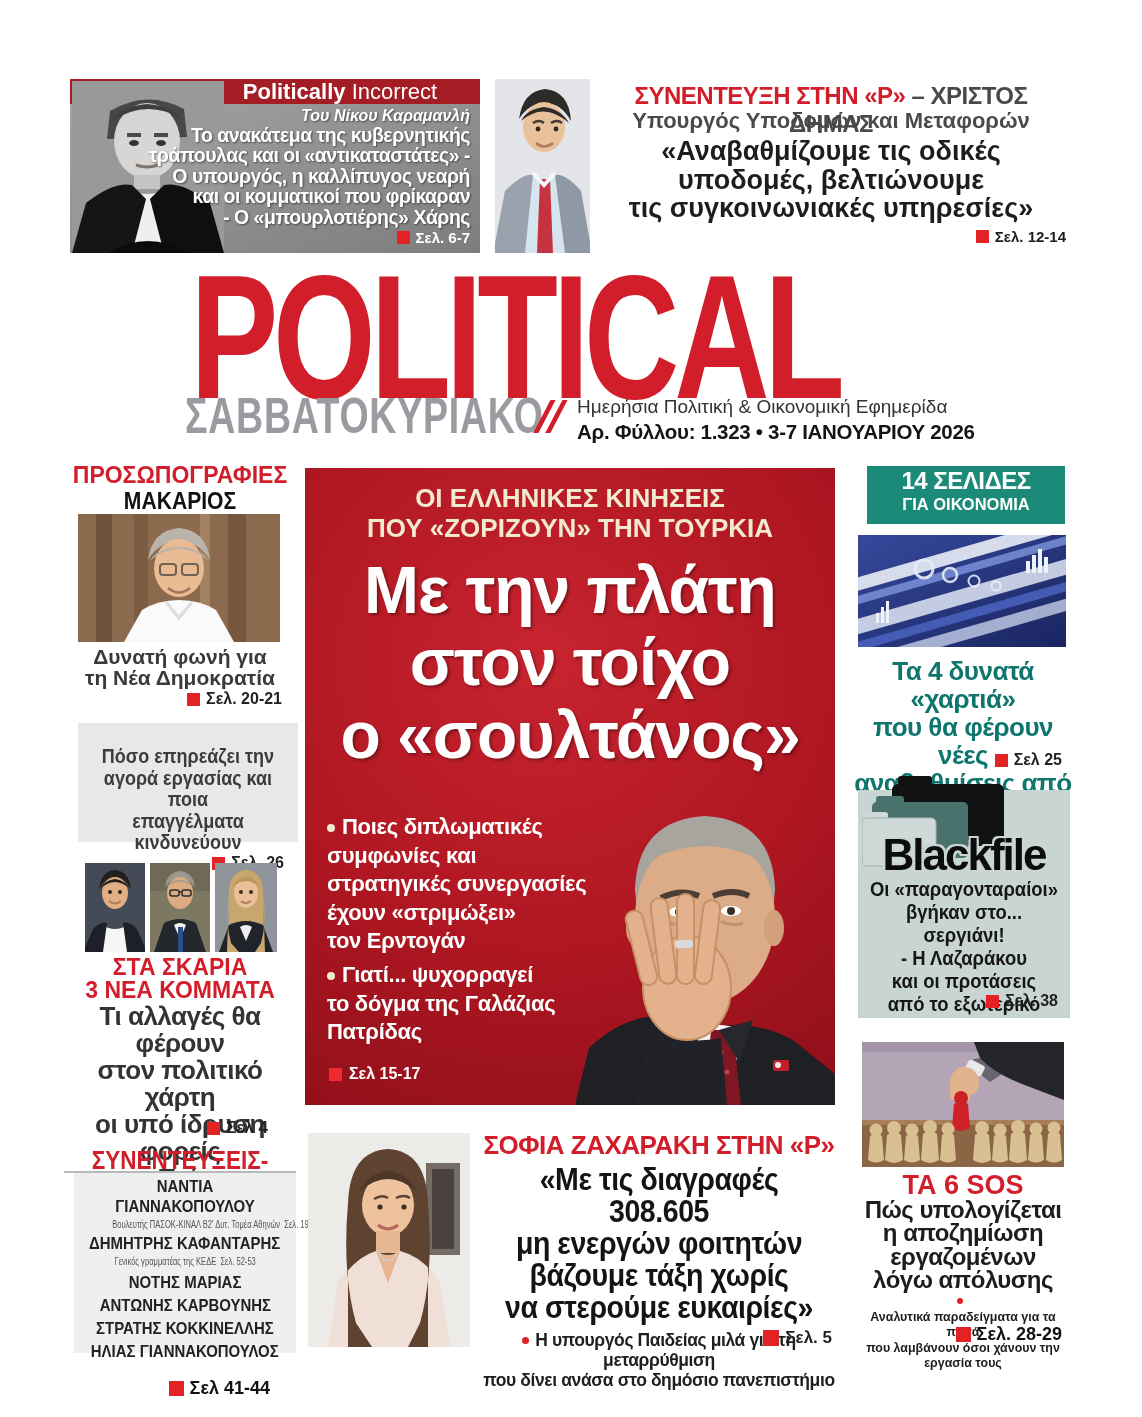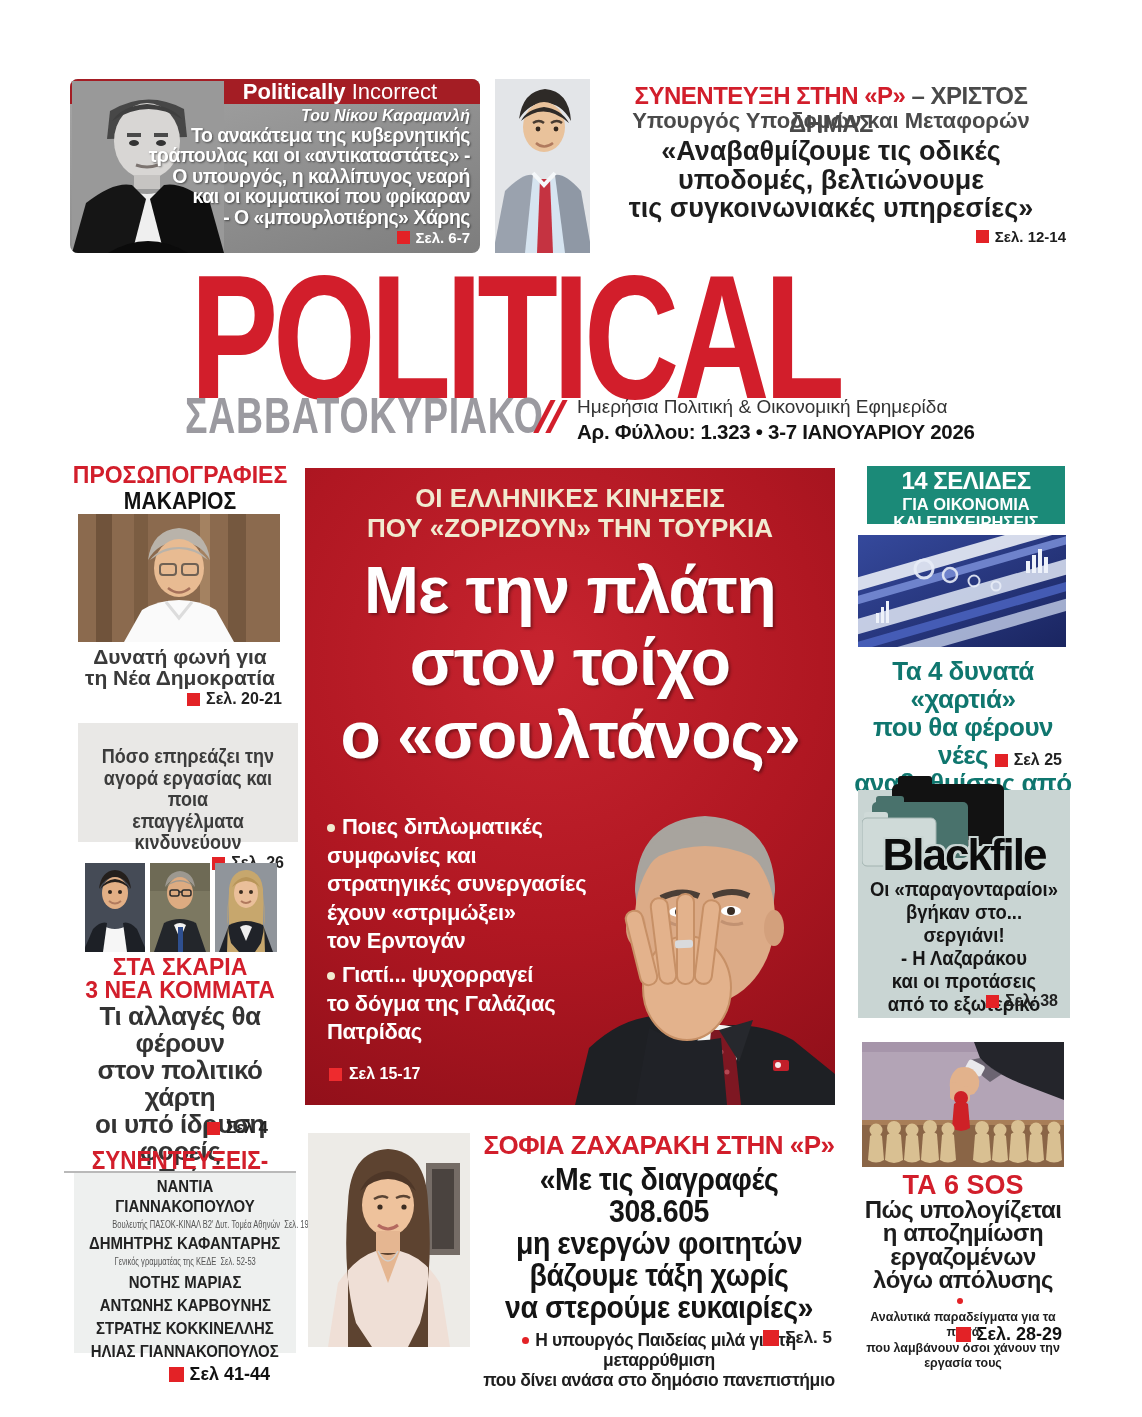--- a/index.html
+++ b/index.html
@@ -20,21 +20,21 @@
   .cx72{display:inline-block;transform:scaleX(.72);transform-origin:center;}
   .cx9{display:inline-block;transform:scaleX(.9);transform-origin:center;}
   .shadow{text-shadow:1px 1px 2px rgba(0,0,0,.5);}
   svg{display:block;}
 </style>
 </head>
 <body>
 
 <div id="page">
 
-  <div class="abs" style="left:70px;top:79px;width:410px;height:174px;background:linear-gradient(160deg,#a6a6a6,#7d7d7d);overflow:hidden;border-radius:8px;">
+  <div class="abs" style="left:70px;top:79px;width:410px;height:174px;background:linear-gradient(160deg,#a6a6a6,#7d7d7d);overflow:hidden;">
     <div class="abs" style="left:0;top:0;right:0;height:25px;background:#a41d24;"></div>
     <div class="abs" style="left:130px;top:0;width:280px;height:25px;line-height:25px;text-align:center;color:#fff;font-size:22px;">
       <span class="b">Politically</span>
       <span>Incorrect</span>
     </div>
 
     <svg class="abs" style="left:2px;top:2px;" width="152" height="172" viewBox="0 0 152 172">
       <rect width="152" height="172" fill="#999"></rect>
       <path d="M38,30 Q75,8 112,28 L115,56 L35,58 Z" fill="#474747"></path>
       <ellipse cx="75" cy="60" rx="33" ry="38" fill="#d8d6d4"></ellipse>
@@ -208,21 +208,21 @@
     <div style="font-size:10.5px;color:#555;margin-top:1px;">
       <span class="cx72" style="white-space:pre;">Γενικός γραμματέας της ΚΕΔΕ  Σελ. 52-53</span></div>
     <div class="b" style="margin-top:6px;font-size:17px;color:#222;">
       <span class="cx">ΝΟΤΗΣ ΜΑΡΙΑΣ</span></div>
     <div class="b" style="margin-top:3px;font-size:17px;color:#222;">
       <span class="cx">ΑΝΤΩΝΗΣ ΚΑΡΒΟΥΝΗΣ</span></div>
     <div class="b" style="margin-top:3px;font-size:17px;color:#222;">
       <span class="cx">ΣΤΡΑΤΗΣ ΚΟΚΚΙΝΕΛΛΗΣ</span></div>
     <div class="b" style="margin-top:3px;font-size:17px;color:#222;">
       <span class="cx">ΗΛΙΑΣ ΓΙΑΝΝΑΚΟΠΟΥΛΟΣ</span></div>
-    <div class="pageref" style="margin:2px 26px 0 0;color:#111;font-size:18px;">
+    <div class="pageref" style="margin:16px 26px 0 0;color:#111;font-size:18px;">
       <span class="sq" style="width:15px;height:15px;"></span>
       <span>Σελ 41-44</span>
     </div>
   </div>
 
   <div class="abs" style="left:305px;top:468px;width:530px;height:637px;overflow:hidden;
               background:radial-gradient(circle at 45% 30%, #c7242f 0%, #b01722 52%, #8e0f19 100%);">
 
     <svg class="abs" style="right:0;bottom:0;" width="260" height="315" viewBox="0 0 260 315">
       <path d="M60,100 Q62,30 130,26 Q198,30 200,100 L198,120 Q190,62 130,56 Q70,62 62,120Z" fill="#a8a49e"></path>
@@ -316,21 +316,21 @@
     </div>
     <div class="abs" style="right:8px;top:198px;display:flex;align-items:center;gap:6px;color:#222;font-size:17px;font-weight:bold;">
       <span class="sq" style="width:16px;height:16px;"></span>
       <span>Σελ. 5</span>
     </div>
   </div>
 
   <div class="abs ctr" style="left:867px;top:466px;width:198px;height:58px;background:#1b8a78;color:#fff;font-weight:bold;">
     <div style="font-size:24px;line-height:1.0;padding-top:3px;letter-spacing:-.5px;">14 ΣΕΛΙΔΕΣ</div>
     <div style="font-size:16.5px;line-height:1.0;margin-top:3px;">ΓΙΑ ΟΙΚΟΝΟΜΙΑ</div>
-    <div style="font-size:16.5px;line-height:1.0;margin-top:1px;">ΚΑΙ ΕΠΙΧΕΙΡΗΣΕΙΣ</div>
+    <div style="font-size:16.5px;line-height:1.0;margin-top:11px;">ΚΑΙ ΕΠΙΧΕΙΡΗΣΕΙΣ</div>
   </div>
   <svg class="abs" style="left:858px;top:535px;" width="208" height="112" viewBox="0 0 208 112">
     <defs>
         <linearGradient id="eg" x1="0" y1="0" x2="1" y2="1">
           <stop offset="0" stop-color="#35499c"></stop>
           <stop offset="1" stop-color="#1a2560"></stop>
         </linearGradient>
       </defs>
     <rect width="208" height="112" fill="url(#eg)"></rect>
     <g transform="rotate(-16 104 56)">

